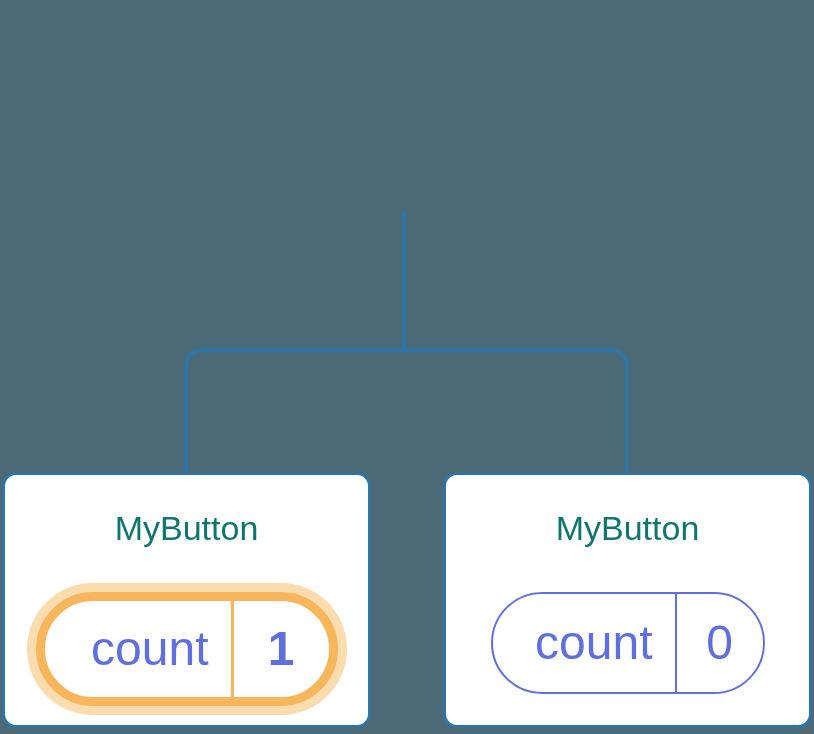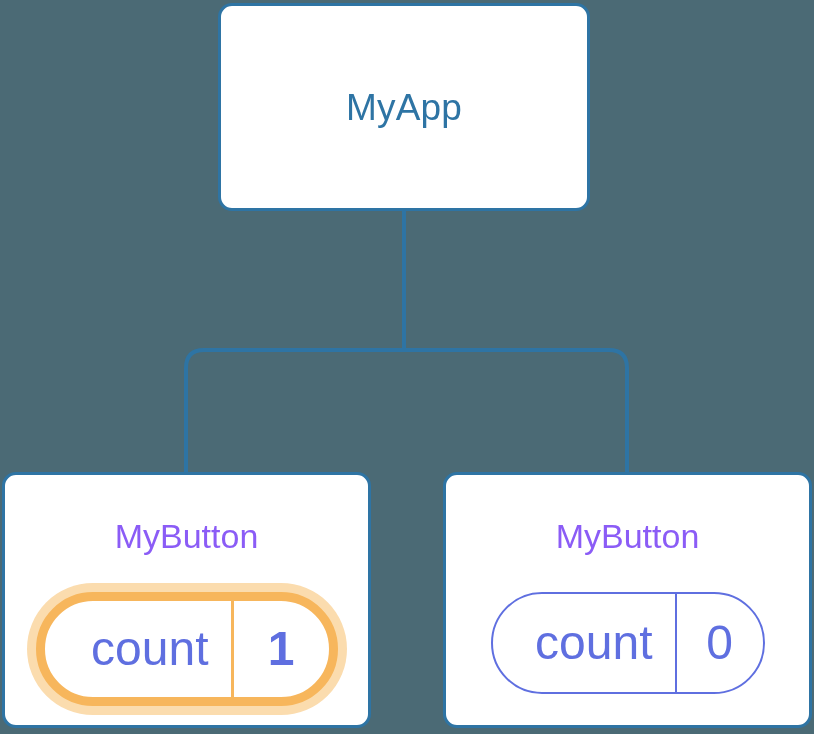--- a/index.html
+++ b/index.html
@@ -68,23 +68,23 @@
     height: 256px;
   }
 
   .node-leaf-left  { left: 2px;   width: 369px; }
   .node-leaf-right { left: 443px; width: 369px; }
 
   .leaf-title {
     position: absolute;
     left: 0;
     right: 0;
-    top: 44px;
+    top: 36px;
     text-align: center;
-    color: #8b5cf6;
+    color: #0f766e;
     font-size: 34px;
     font-weight: 400;
     line-height: 1;
     white-space: nowrap;
   }
 
   
   .pill-wrap {
     position: absolute;
     top: 117px;
@@ -149,23 +149,20 @@
 
 <div id="stage">
 
   <svg id="connectors" viewBox="0 0 814 734" width="814" height="734" aria-hidden="true">
 
     <path d="M 404 211 L 404 350" fill="none" stroke="#2e74a4" stroke-width="4"></path>
 
     <path d="M 186 480 L 186 368 Q 186 350 204 350 L 609 350 Q 627 350 627 368 L 627 480" fill="none" stroke="#2e74a4" stroke-width="4" stroke-linecap="butt"></path>
   </svg>
 
-  <div class="node node-root">
-    <div class="node-title">MyApp</div>
-  </div>
 
   <div class="node node-leaf node-leaf-left">
     <div class="leaf-title">MyButton</div>
 
     <div class="pill-wrap pill-highlight">
       <div class="pill">
         <div class="pill-key">count</div>
         <div class="pill-val">1</div>
       </div>
     </div>

